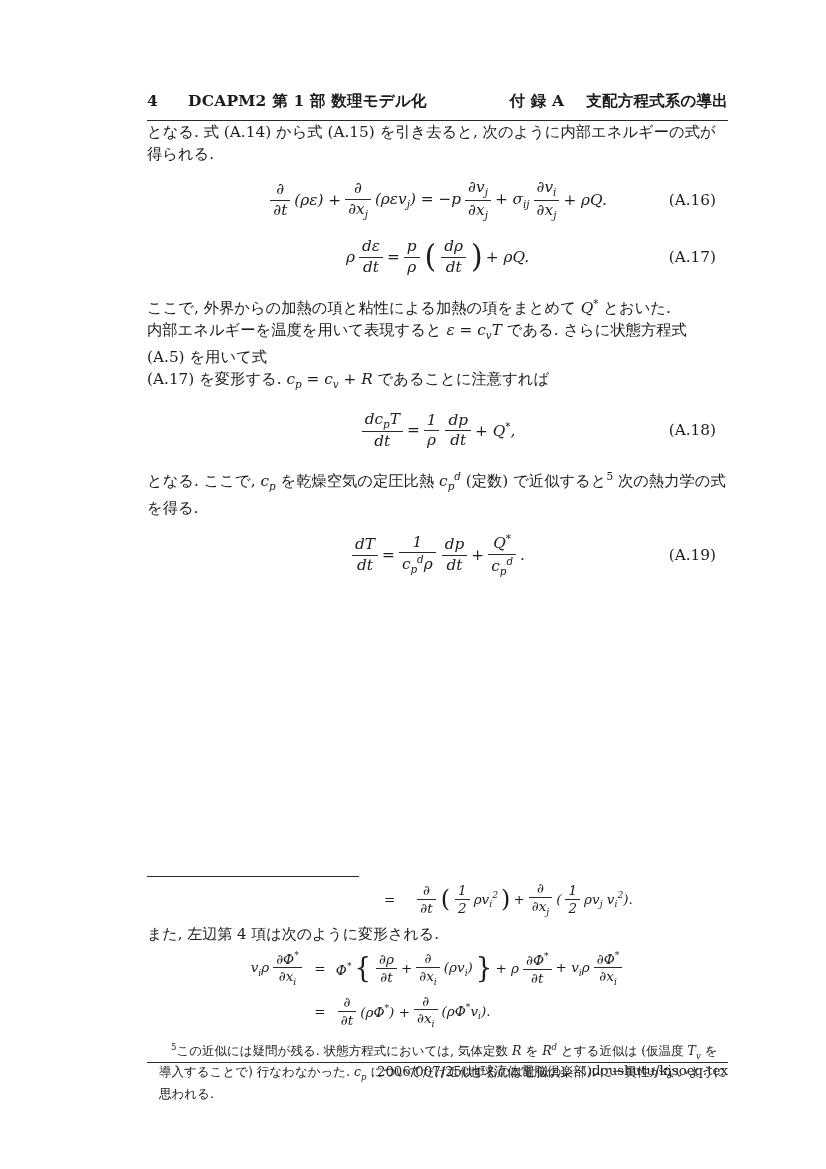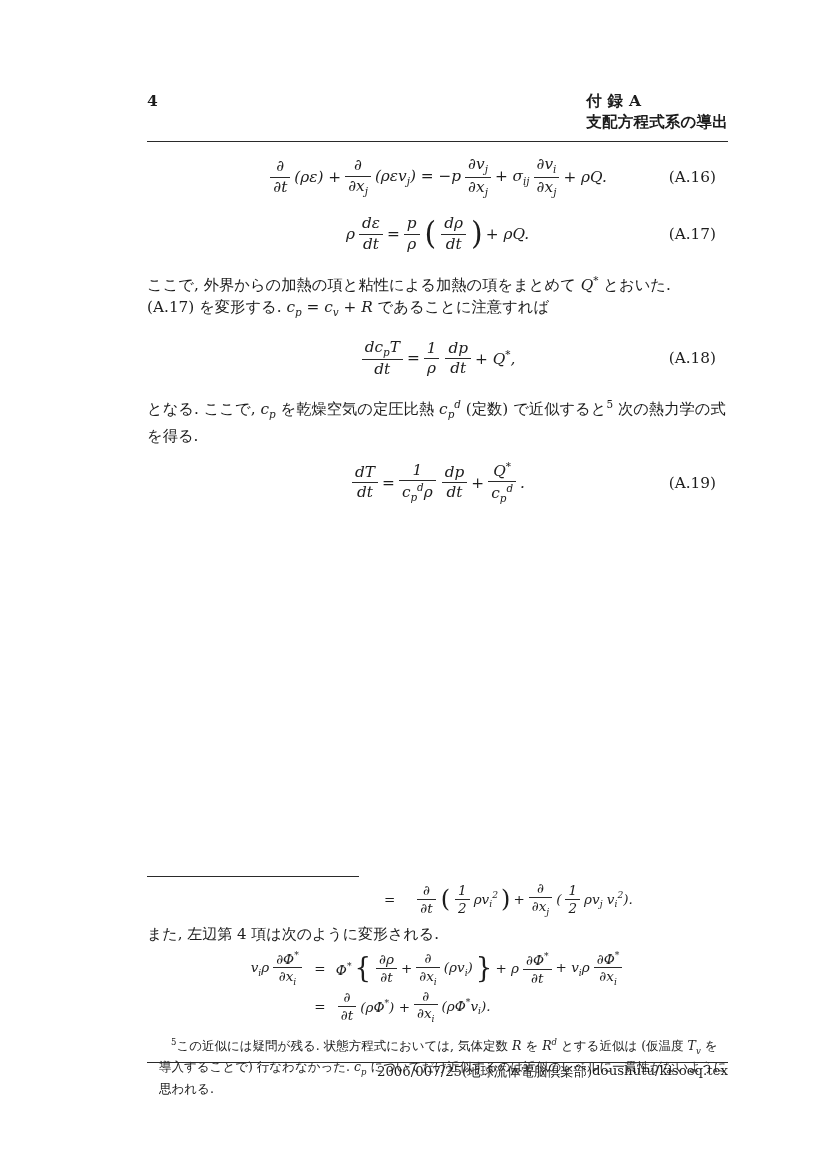--- a/index.html
+++ b/index.html
@@ -10,21 +10,21 @@
   }
   .content{position:absolute;left:147px;top:91px;width:581px;}
 
   
   .pagehead{
     display:flex;align-items:baseline;
     border-bottom:1.5px solid #2a2a2a;padding-bottom:8px;
     font-weight:bold;font-size:15.5px;letter-spacing:.2px;
   }
   .pagenum{margin-right:30px;}
-  .headright{margin-left:auto;display:flex;flex-direction:column;}
+  .headright{margin-left:auto;display:flex;}
   .appendix-label{margin-right:22px;}
 
   
   p.bp{margin:0;font-size:15.3px;line-height:22px;}
   .p1{margin-top:31px;}
   .p2{margin-top:2px;}
   .pgroup{margin-top:2px;}
   .p5{margin-top:4px;}
 
   
@@ -43,47 +43,49 @@
   
   .fnblock{position:absolute;left:147px;top:876px;width:581px;}
   .fnrule{width:212px;border-top:1.4px solid #2a2a2a;height:0;}
   .fncont{display:flex;align-items:center;justify-content:flex-start;
     margin-left:236px;margin-top:3px;font-size:13.5px;font-style:italic;min-height:38px;}
   .fncont .bigd{font-size:24px;}
   .rel0{font-style:normal;margin-right:18px;}
   .fnintro{font-size:15px;margin:7px 0 0 0;}
   .fnalign{
     display:grid;grid-template-columns:auto 30px auto;justify-content:center;
-    font-size:13.5px;font-style:italic;margin-top:5px;
+    font-size:13.5px;font-style:italic;margin-top:5px;row-gap:5px;
   }
   .fnalign .cell{display:flex;align-items:center;}
   .fnalign .rel{justify-content:center;font-style:normal;}
   .fnalign .bigd{font-size:26px;}
   .fn5{font-size:12.5px;line-height:1.55;margin:11px 0 0 12px;text-indent:12px;}
 
   
   .pagefoot{
     position:absolute;left:147px;top:1062px;width:581px;
     border-top:1.2px solid #2a2a2a;display:flex;justify-content:flex-end;
     font-size:13.3px;
   }
 </style>
 </head>
 <body>
 
 <div class="content">
 
   <div class="pagehead">
     <span class="pagenum">4</span>
+    <span>DCAPM2 第 1 部 数理モデル化</span>
     <span class="headright">
       <span class="appendix-label">付 録 A</span>
       <span>支配方程式系の導出</span>
     </span>
   </div>
 
+  <p class="bp p1">となる. 式 (A.14) から式 (A.15) を引き去ると, 次のように内部エネルギーの式が得られる.</p>
 
   <div class="eqrow">
     <span class="frac">
         <span class="fn">∂</span>
         <span class="fd">∂t</span>
       </span>
     <span class="mt">(ρε) +</span>
     <span class="frac">
         <span class="fn">∂</span>
         <span class="fd">∂x<sub>j</sub></span>
@@ -119,20 +121,21 @@
         <span class="fn">dρ</span>
         <span class="fd">dt</span>
       </span>
     <span class="bigd">)</span>
     <span class="mt">+ ρQ.</span>
     <span class="eqnum">(A.17)</span>
   </div>
 
   <div class="pgroup">
     <p class="bp">ここで, 外界からの加熱の項と粘性による加熱の項をまとめて <i>Q<sup>*</sup></i> とおいた.</p>
+    <p class="bp">内部エネルギーを温度を用いて表現すると <i>ε = c<sub>v</sub>T</i> である. さらに状態方程式 (A.5) を用いて式</p>
     <p class="bp">(A.17) を変形する. <i>c<sub>p</sub> = c<sub>v</sub> + R</i> であることに注意すれば</p>
   </div>
 
   <div class="eqrow">
     <span class="frac">
         <span class="fn">dc<sub>p</sub>T</span>
         <span class="fd">dt</span>
       </span>
     <span class="mt">=</span>
     <span class="frac">

